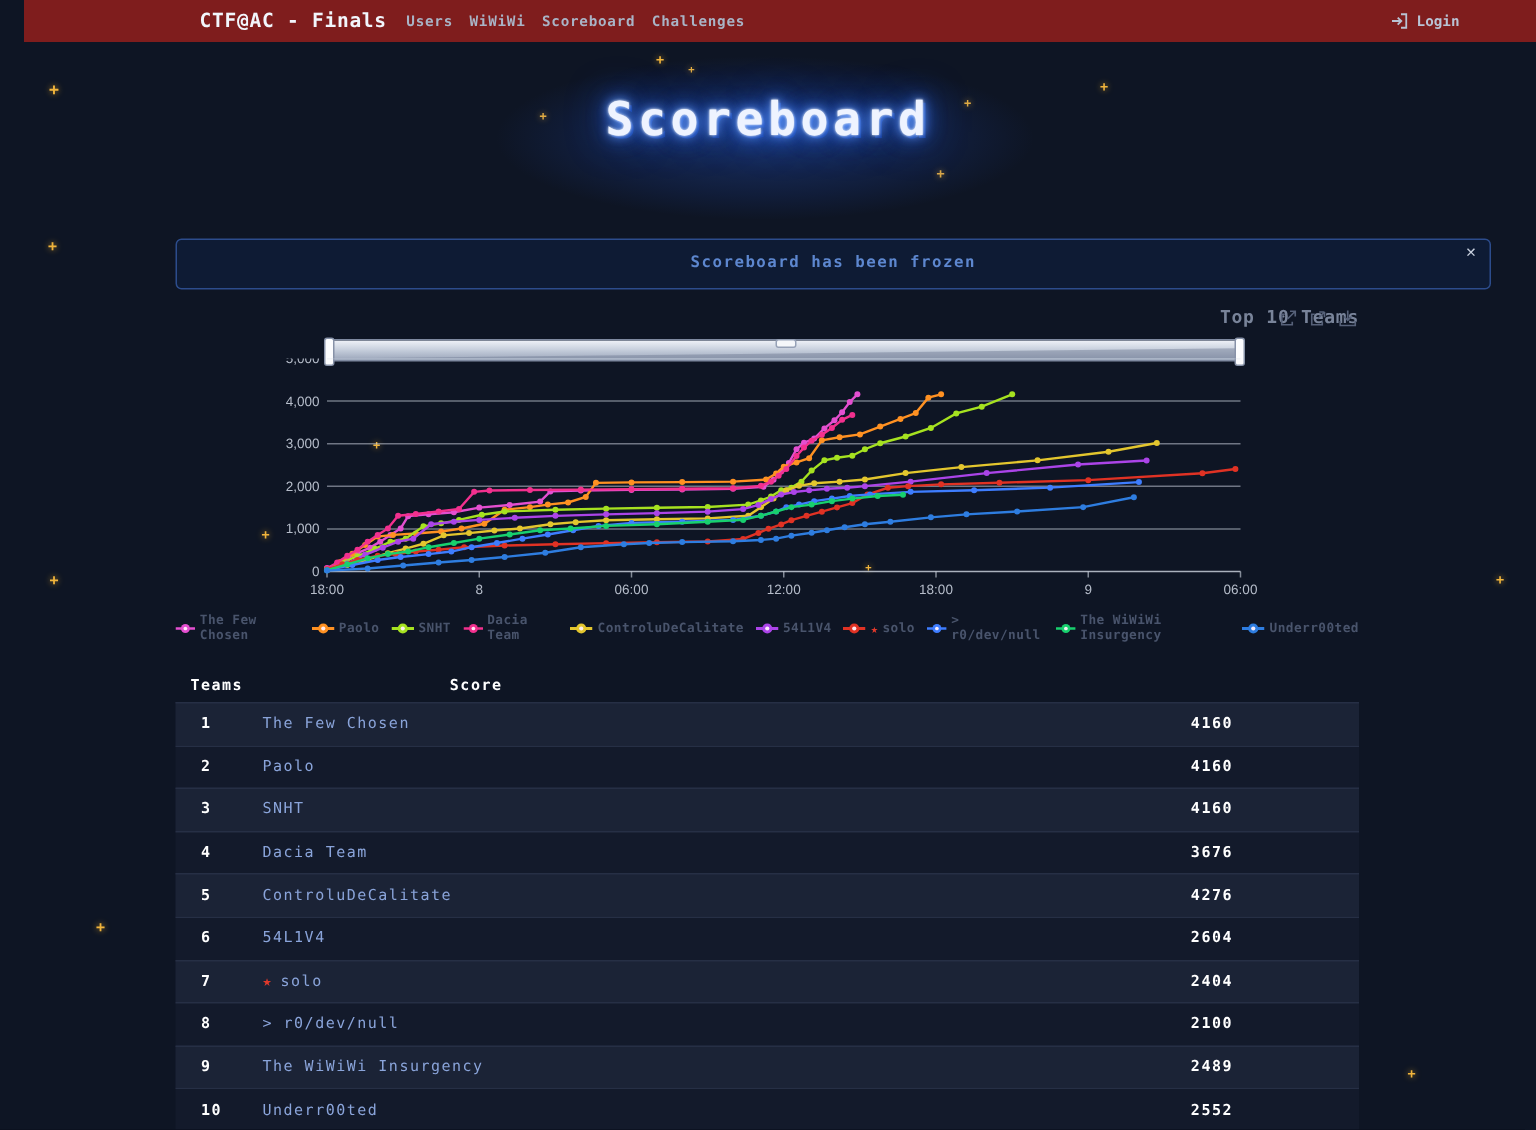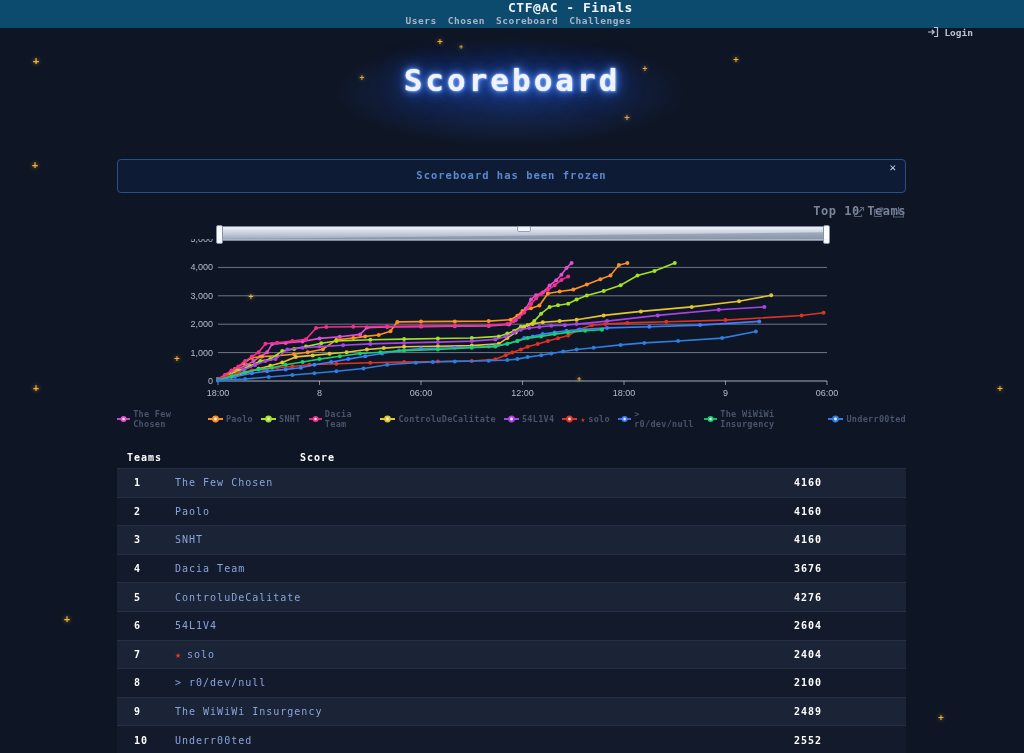--- a/index.html
+++ b/index.html
@@ -2,35 +2,35 @@
 <html><head>
 <meta charset="utf-8">
 <style>
   html,body{margin:0;padding:0;background:#0a101d;}
   .page{position:relative;width:1024px;height:753px;overflow:hidden;background:#0e1524;
         font-family:"DejaVu Sans Mono",monospace;}
   
   .star{position:absolute;color:#f0b43c;font-weight:bold;line-height:1;
         text-shadow:0 0 4px rgba(220,160,40,.8);transform:translate(-50%,-50%);}
   
-  .navbar{position:absolute;top:0;left:0;right:0;height:28px;background:#0c4a6e;
-          display:flex;align-items:center;z-index:5;flex-direction:column;}
+  .navbar{position:absolute;top:0;left:16px;right:0;height:28px;background:#7f1d1d;
+          display:flex;align-items:center;z-index:5;}
   .brand{margin-left:117px;color:#f2f6fc;font-size:13px;font-weight:bold;letter-spacing:.5px;cursor:pointer;}
   .nav-links{display:flex;gap:11px;margin-left:13px;}
   .nav-link{color:#a9b4c6;font-size:9.5px;font-weight:bold;letter-spacing:.5px;text-decoration:none;cursor:pointer;text-align:center;}
   .login{margin-left:auto;margin-right:51px;display:flex;align-items:center;gap:5px;
          color:#b9c3d4;font-size:9.5px;font-weight:bold;cursor:pointer;}
   
   .title-glow{position:absolute;left:280px;top:22px;width:460px;height:140px;pointer-events:none;
      background:radial-gradient(closest-side,rgba(44,96,210,.38),rgba(30,70,170,.16) 55%,rgba(0,0,0,0) 78%);}
   .hero-title{position:absolute;top:62px;left:0;width:100%;margin:0;text-align:center;
      font-size:31px;font-weight:bold;letter-spacing:3px;color:#eef3ff;
      text-shadow:0 0 2px #ffffff,0 0 7px #6ea4ff,0 0 14px #2e6fff,0 0 28px #1d54e0,2px 2px 0 rgba(20,60,150,.9);}
   
-  .alert{position:absolute;left:117px;top:159px;width:789px;height:34px;box-sizing:border-box;
+  .alert{position:absolute;left:117px;top:159px;width:877px;height:34px;box-sizing:border-box;
      background:#0e1b34;border:1px solid #2c4c8c;border-radius:4px;}
   .alert-msg{position:absolute;left:0;right:0;top:9px;text-align:center;
      color:#5d87cf;font-size:10.5px;font-weight:bold;letter-spacing:1px;}
   .alert-close{position:absolute;right:9px;top:1px;color:#c9d1df;font-size:11px;cursor:pointer;}
   
   .chart-card{position:absolute;left:117px;top:203px;width:789px;height:230px;}
   .chart-title{position:absolute;top:1px;left:0;width:100%;text-align:right;
      color:#79849a;font-size:12px;font-weight:bold;letter-spacing:.5px;}
   .toolbox{position:absolute;top:3px;right:1px;display:flex;gap:7px;}
   .toolbox .tbi{cursor:pointer;}
@@ -84,21 +84,21 @@
       <span class="star" style="left:579px;top:379px;font-size:7px">+</span>
       <span class="star" style="left:1000px;top:388px;font-size:9px">+</span>
       <span class="star" style="left:67px;top:619px;font-size:10px">+</span>
       <span class="star" style="left:941px;top:717px;font-size:9px">+</span>
     </div>
 
   <nav class="navbar">
     <span class="brand">CTF@AC - Finals</span>
     <div class="nav-links" id="nav-links">
         <a class="nav-link">Users</a>
-        <a class="nav-link">Chosen</a>
+        <a class="nav-link">WiWiWi</a>
         <a class="nav-link">Scoreboard</a>
         <a class="nav-link">Challenges</a>
       </div>
     <div class="login">
       <svg width="12" height="12" viewBox="0 0 12 12">
         <path d="M7 1.5 h3.5 v9 H7 M1 6 h6 M4.8 3.7 L7.2 6 L4.8 8.4" fill="none" stroke="#b9c3d4" stroke-width="1.2"></path>
       </svg>
       <span>Login</span>
     </div>
   </nav>

